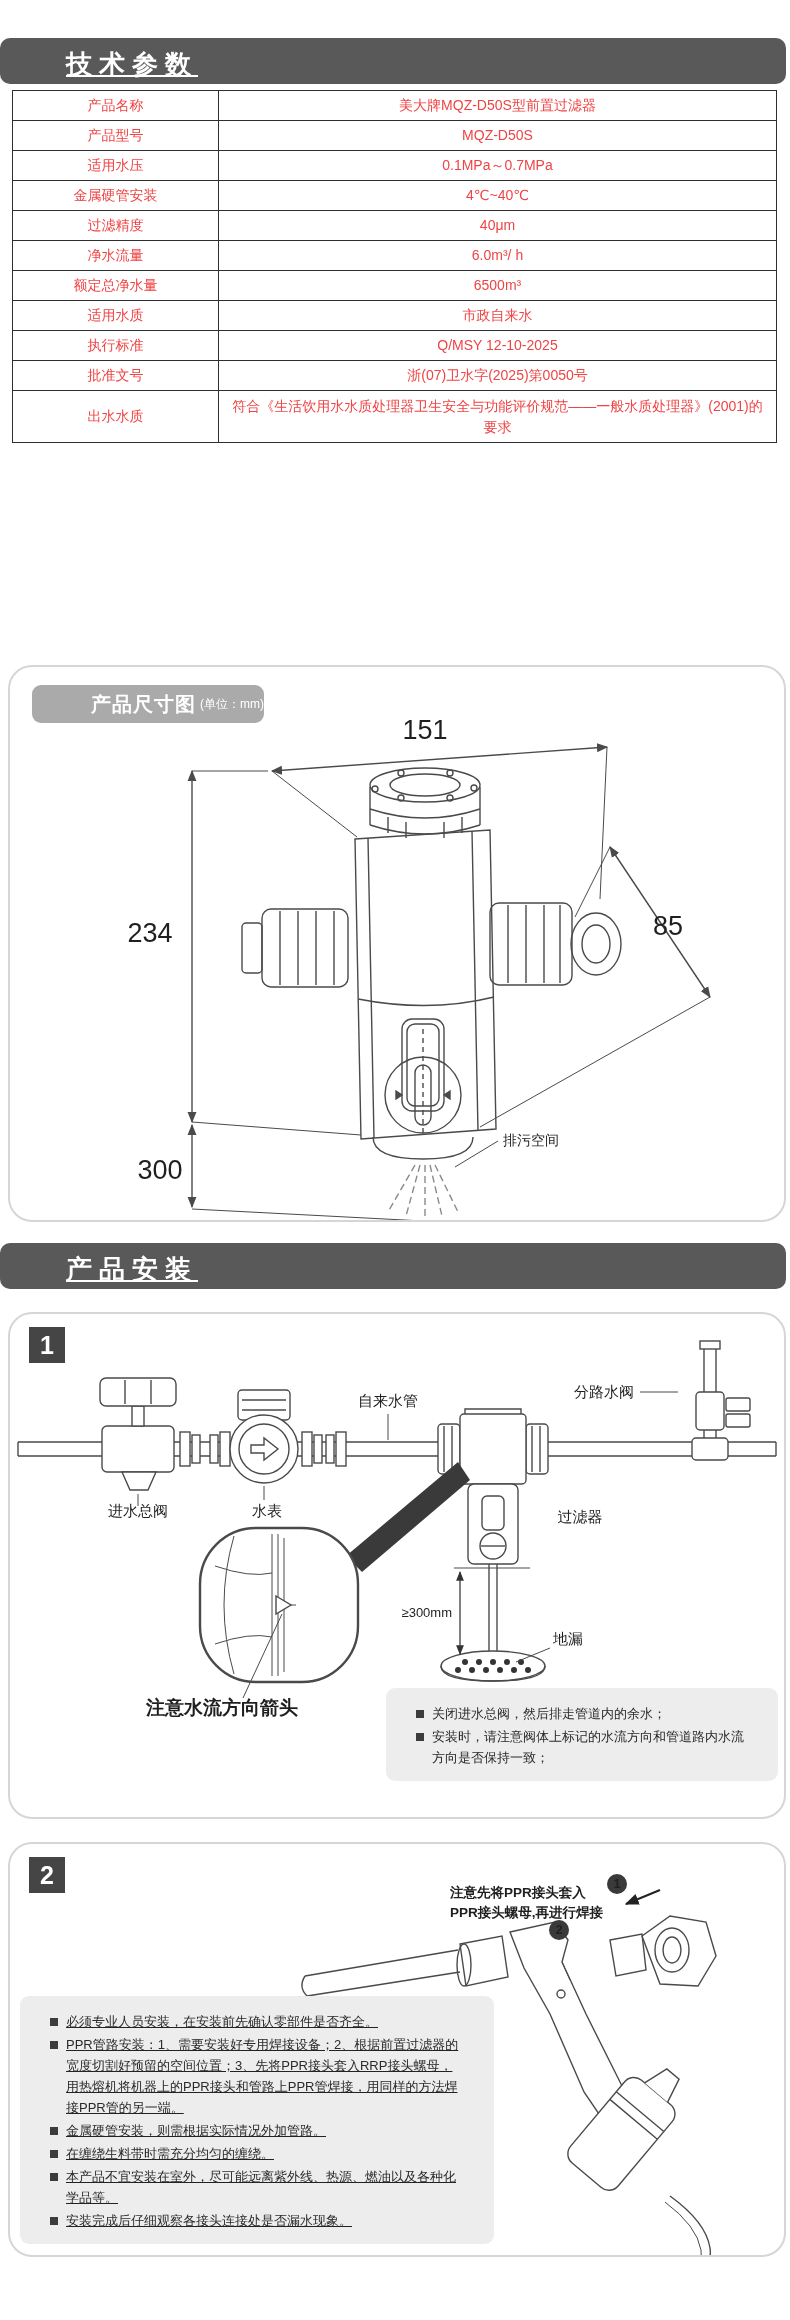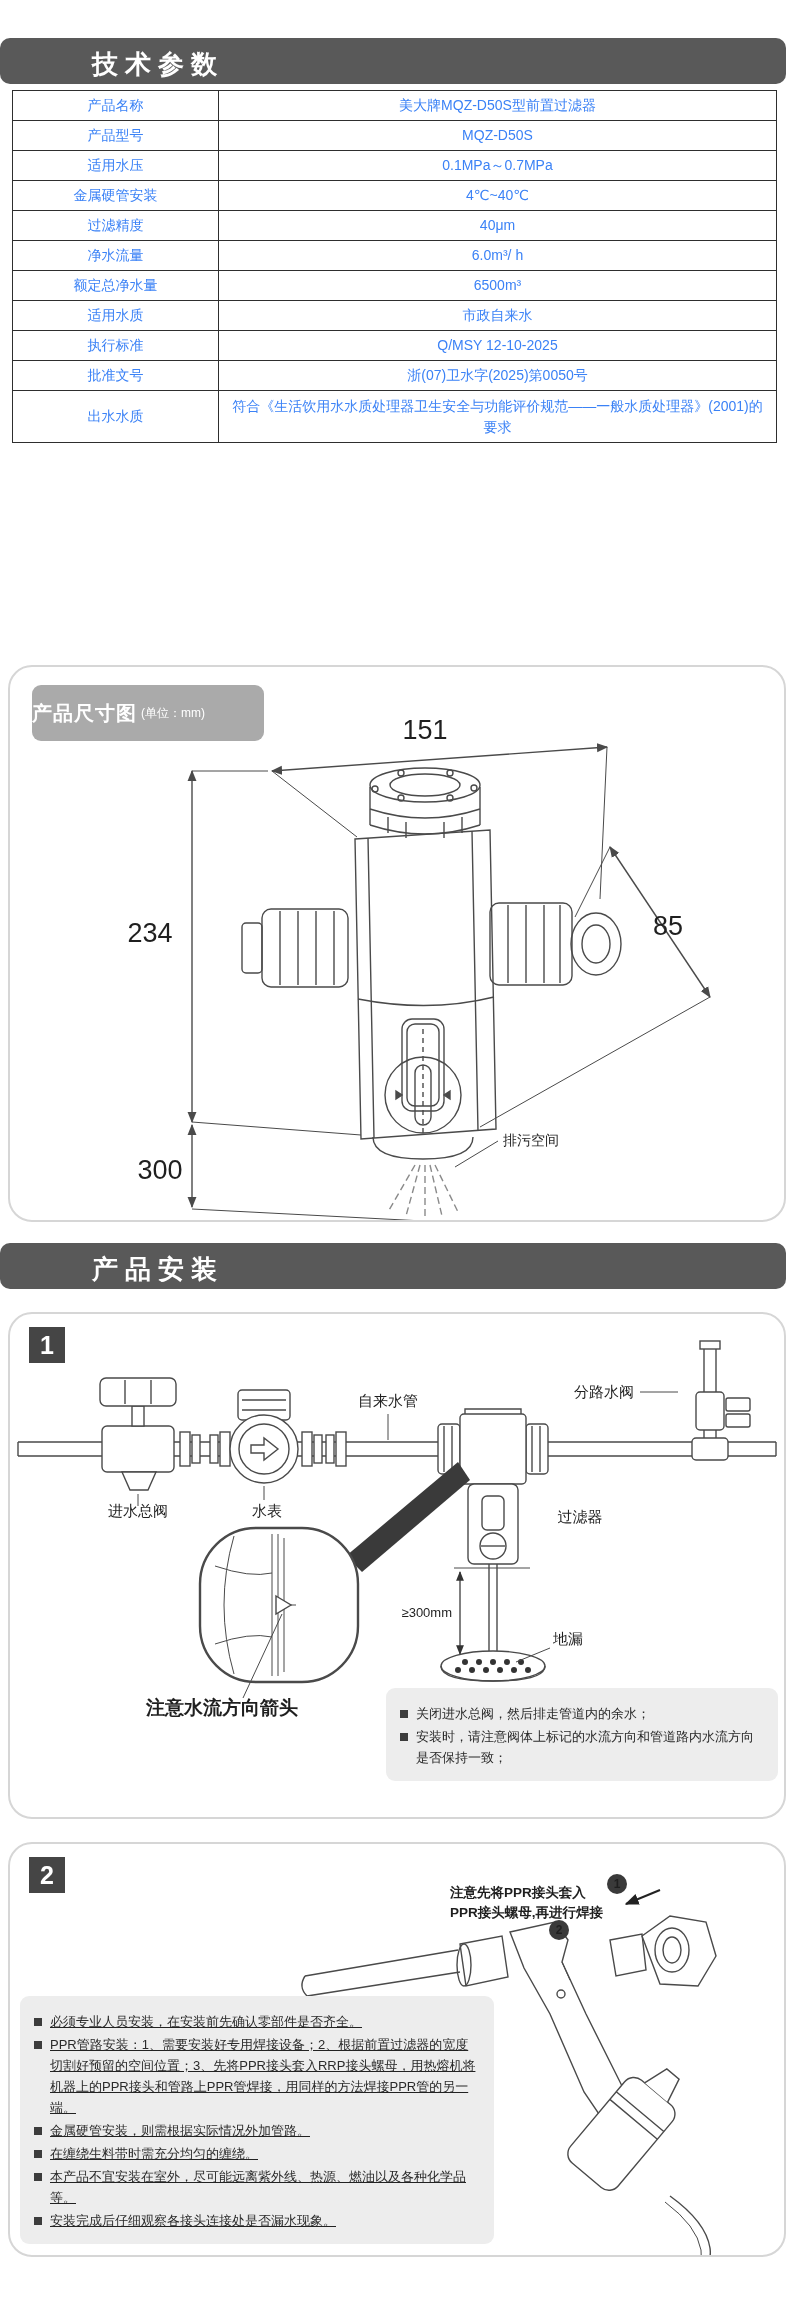--- a/index.html
+++ b/index.html
@@ -1,38 +1,38 @@
 <!DOCTYPE html>
 <html><head>
 <meta charset="utf-8">
 <style>
   html,body{margin:0;padding:0;background:#ffffff;}
   #page{position:relative;width:790px;height:2320px;background:#fff;overflow:hidden;
         font-family:"Liberation Sans","DejaVu Sans",sans-serif;color:#222;}
   
   .sec-bar{position:absolute;left:0;width:786px;height:46px;background:#595959;border-radius:10px;}
-  .sec-bar span{display:block;padding:9px 0 0 92px;color:#fff;font-size:26px;font-weight:bold;letter-spacing:7px;}
+  .sec-bar span{display:block;padding:9px 0 0 66px;color:#fff;font-size:26px;font-weight:bold;letter-spacing:7px;text-decoration:underline;}
   
   table.spec{position:absolute;left:12px;top:90px;width:765px;border-collapse:collapse;table-layout:fixed;}
   table.spec td{border:1.5px solid #2e2e2e;text-align:center;vertical-align:middle;
-                font-size:14px;color:#3b82f6;padding:4px 10px;line-height:1.45;}
+                font-size:14px;color:#ef4444;padding:4px 10px;line-height:1.45;}
   table.spec tr{height:30px;}
   table.spec tr.tall{height:52px;}
   td.t-label{width:185px;font-weight:500;}
   td.t-val{font-weight:500;}
   
   .fig-box{position:absolute;left:8px;width:774px;background:#fff;border:2px solid #d6d6d6;border-radius:24px;}
-  .dim-badge{position:absolute;left:22px;top:18px;width:232px;height:56px;background:#aaaaaa;border-radius:9px;
-             color:#fff;display:flex;align-items:center;justify-content:flex-start;gap:4px;}
+  .dim-badge{position:absolute;left:22px;top:18px;width:232px;height:38px;background:#aaaaaa;border-radius:9px;
+             color:#fff;display:flex;align-items:center;justify-content:flex-end;gap:4px;}
   .dim-badge .big{font-size:20px;font-weight:bold;letter-spacing:1px;}
   .dim-badge .small{font-size:12px;}
   .step-badge{position:absolute;left:19px;top:13px;width:36px;height:36px;background:#454545;color:#fff;
               display:flex;align-items:center;justify-content:center;font-size:25px;font-weight:bold;}
   .note-box{position:absolute;background:#ededed;border-radius:9px;padding:13px 16px 11px 14px;}
-  .note-li{display:flex;font-size:13px;color:#2a2a2a;line-height:1.62;margin:2px 0;}
+  .note-li{display:flex;font-size:13px;color:#2a2a2a;line-height:1.62;margin:2px 16px;}
   .note-li .sq{flex:0 0 auto;width:8px;height:8px;background:#3c3c3c;margin:7px 8px 0 0;}
   svg{position:absolute;left:0;top:0;}
   svg text{font-family:"Liberation Sans","DejaVu Sans",sans-serif;fill:#1f1f1f;}
   .lineart{stroke:#4a4a4a;stroke-width:1.4;fill:none;}
 </style>
 </head>
 <body>
 
 <div id="page">
 

